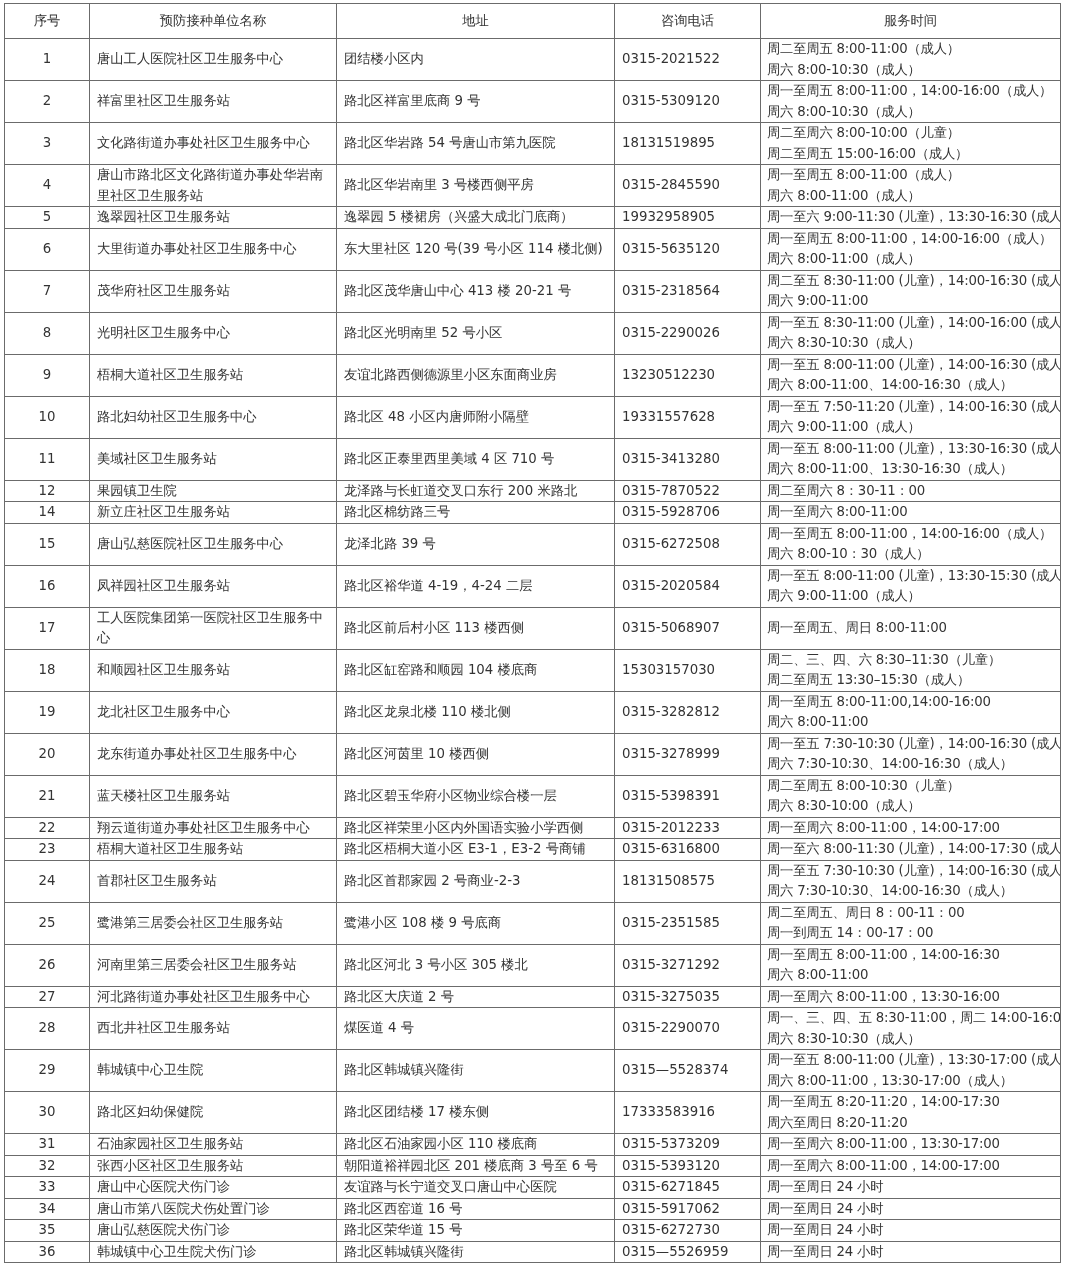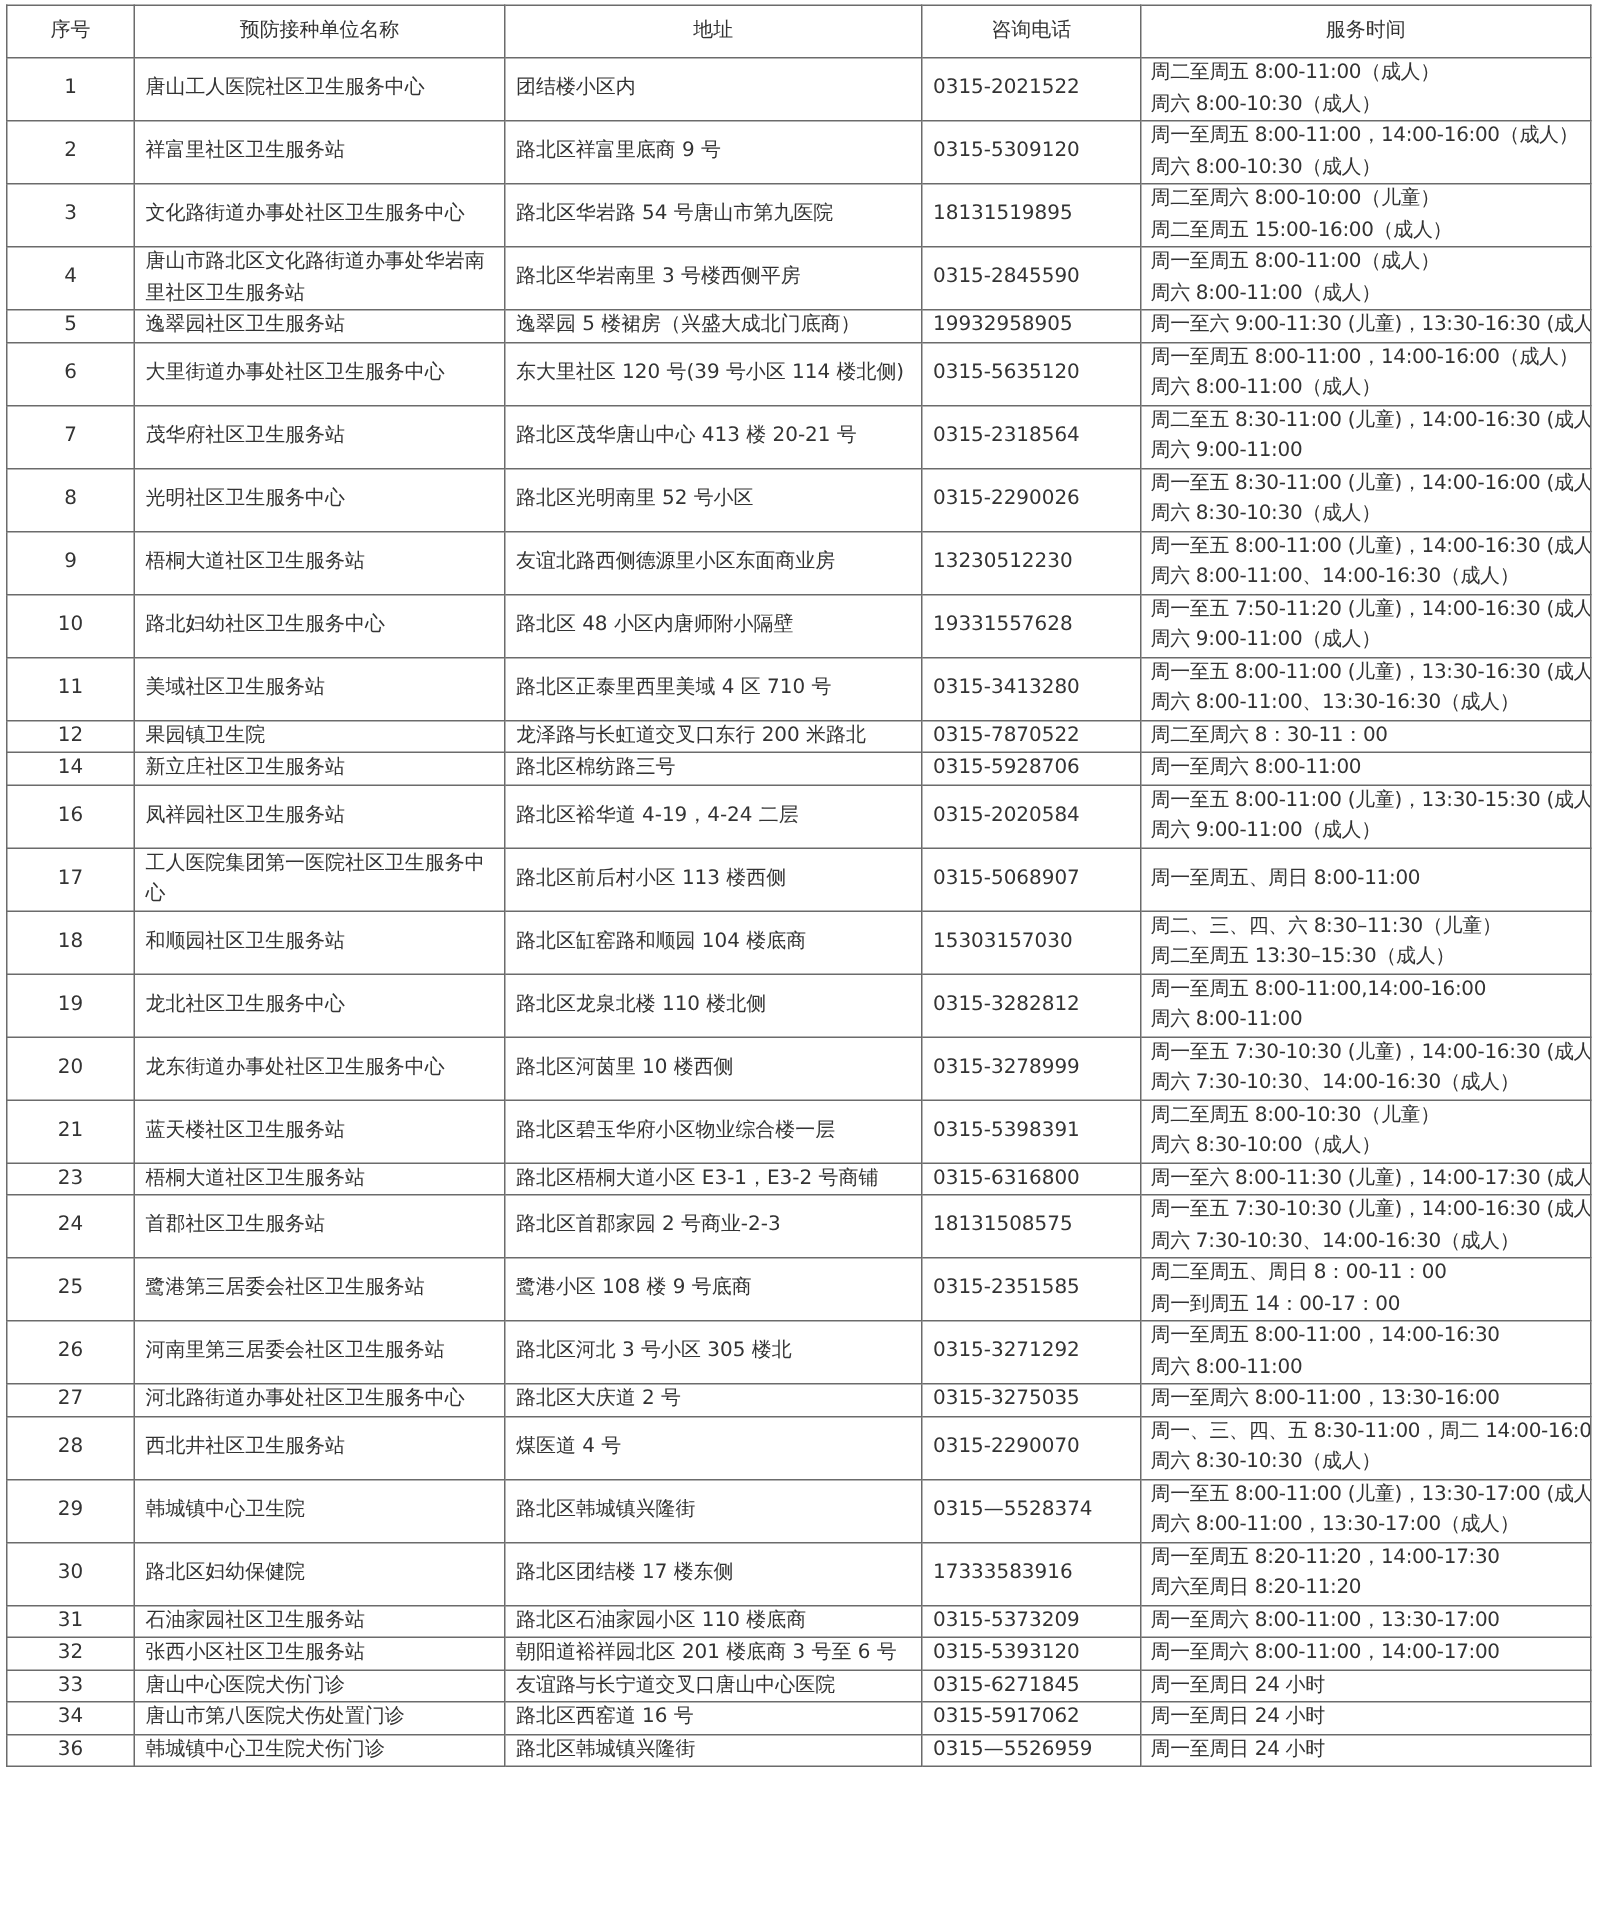--- a/index.html
+++ b/index.html
@@ -158,20 +158,30 @@
       <tr style="height: 21px;">
         <td class="c-no">14</td>
         <td class="c-name">新立庄社区卫生服务站</td>
         <td class="c-addr">路北区棉纺路三号</td>
         <td class="c-tel">0315-5928706</td>
         <td class="c-time">
           <span class="line">周一至周六 8:00-11:00</span>
         </td>
       </tr>
       <tr style="height: 41px;">
+        <td class="c-no">15</td>
+        <td class="c-name">唐山弘慈医院社区卫生服务中心</td>
+        <td class="c-addr">龙泽北路 39 号</td>
+        <td class="c-tel">0315-6272508</td>
+        <td class="c-time">
+          <span class="line">周一至周五 8:00-11:00，14:00-16:00（成人）</span>
+          <span class="line">周六 8:00-10：30（成人）</span>
+        </td>
+      </tr>
+      <tr style="height: 41px;">
         <td class="c-no">16</td>
         <td class="c-name">凤祥园社区卫生服务站</td>
         <td class="c-addr">路北区裕华道 4-19，4-24 二层</td>
         <td class="c-tel">0315-2020584</td>
         <td class="c-time">
           <span class="line">周一至五 8:00-11:00 (儿童)，13:30-15:30 (成人)</span>
           <span class="line">周六 9:00-11:00（成人）</span>
         </td>
       </tr>
       <tr style="height: 41px;">
@@ -214,20 +224,29 @@
         </td>
       </tr>
       <tr style="height: 41px;">
         <td class="c-no">21</td>
         <td class="c-name">蓝天楼社区卫生服务站</td>
         <td class="c-addr">路北区碧玉华府小区物业综合楼一层</td>
         <td class="c-tel">0315-5398391</td>
         <td class="c-time">
           <span class="line">周二至周五 8:00-10:30（儿童）</span>
           <span class="line">周六 8:30-10:00（成人）</span>
+        </td>
+      </tr>
+      <tr style="height: 21px;">
+        <td class="c-no">22</td>
+        <td class="c-name">翔云道街道办事处社区卫生服务中心</td>
+        <td class="c-addr">路北区祥荣里小区内外国语实验小学西侧</td>
+        <td class="c-tel">0315-2012233</td>
+        <td class="c-time">
+          <span class="line">周一至周六 8:00-11:00，14:00-17:00</span>
         </td>
       </tr>
       <tr style="height: 21px;">
         <td class="c-no">23</td>
         <td class="c-name">梧桐大道社区卫生服务站</td>
         <td class="c-addr">路北区梧桐大道小区 E3-1，E3-2 号商铺</td>
         <td class="c-tel">0315-6316800</td>
         <td class="c-time">
           <span class="line">周一至六 8:00-11:30 (儿童)，14:00-17:30 (成人)</span>
         </td>
@@ -331,20 +350,29 @@
       <tr style="height: 21px;">
         <td class="c-no">34</td>
         <td class="c-name">唐山市第八医院犬伤处置门诊</td>
         <td class="c-addr">路北区西窑道 16 号</td>
         <td class="c-tel">0315-5917062</td>
         <td class="c-time">
           <span class="line">周一至周日 24 小时</span>
         </td>
       </tr>
       <tr style="height: 21px;">
+        <td class="c-no">35</td>
+        <td class="c-name">唐山弘慈医院犬伤门诊</td>
+        <td class="c-addr">路北区荣华道 15 号</td>
+        <td class="c-tel">0315-6272730</td>
+        <td class="c-time">
+          <span class="line">周一至周日 24 小时</span>
+        </td>
+      </tr>
+      <tr style="height: 21px;">
         <td class="c-no">36</td>
         <td class="c-name">韩城镇中心卫生院犬伤门诊</td>
         <td class="c-addr">路北区韩城镇兴隆街</td>
         <td class="c-tel">0315—5526959</td>
         <td class="c-time">
           <span class="line">周一至周日 24 小时</span>
         </td>
       </tr>
     </tbody>
 </table>

